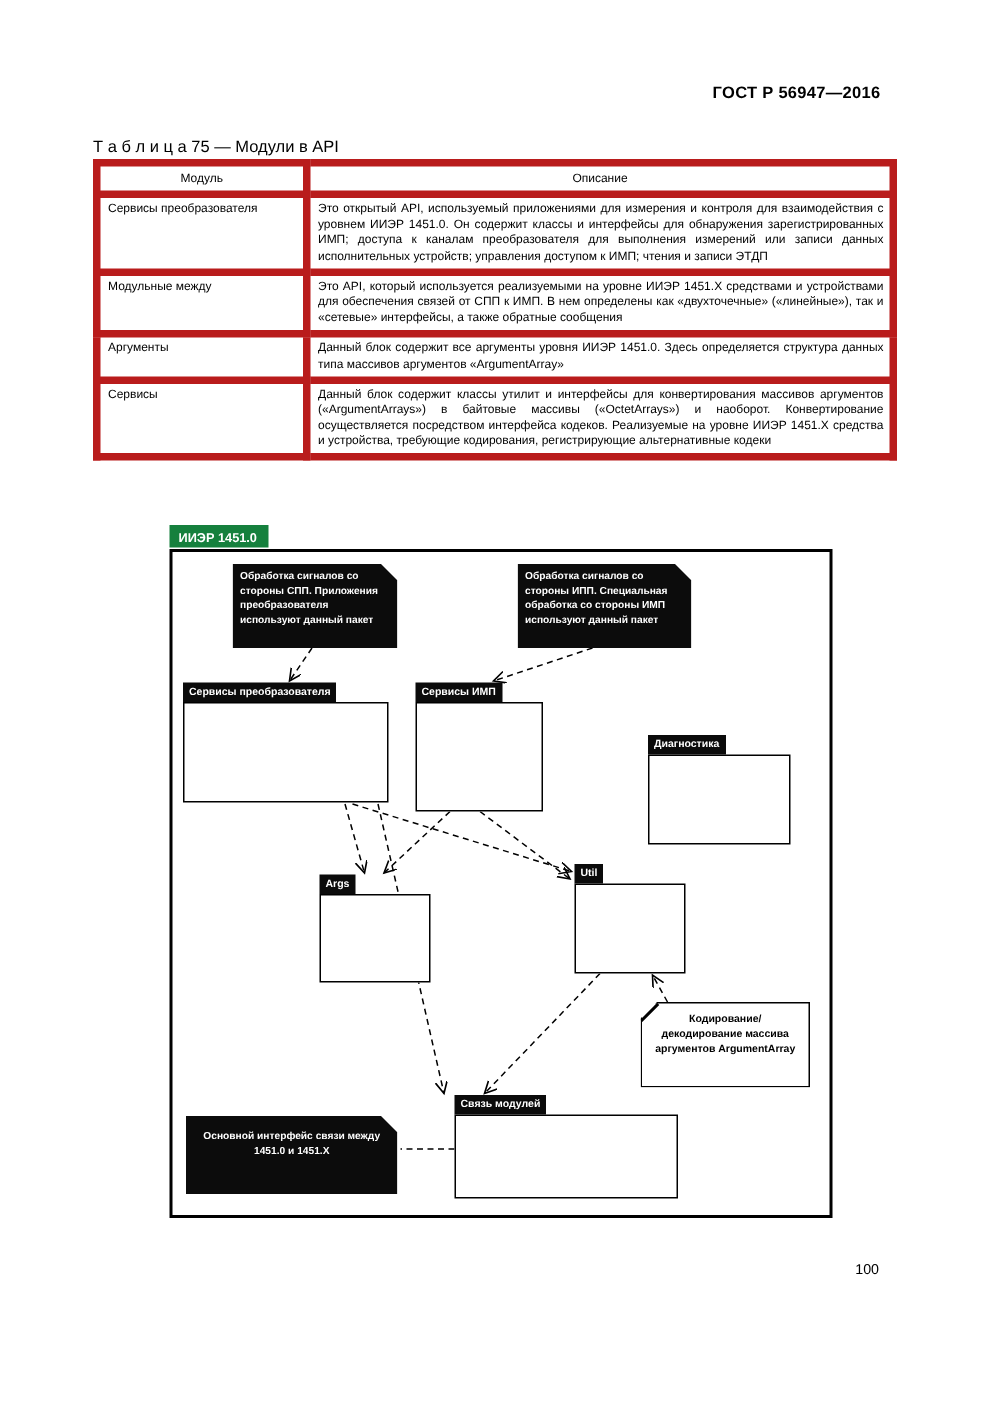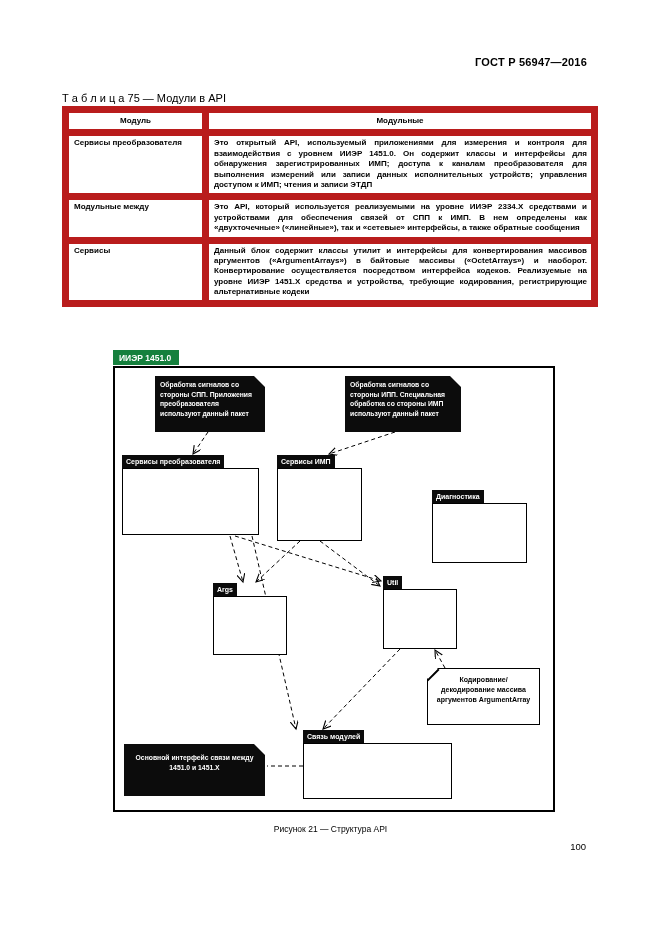--- a/index.html
+++ b/index.html
@@ -4,21 +4,21 @@
 <style>
   * { margin:0; padding:0; box-sizing:border-box; }
   html,body { background:#ffffff; }
   .page {
     position:relative; width:650px; height:935px; background:#fff;
     font-family:"Liberation Sans", sans-serif; color:#000; overflow:hidden;
   }
   .doc-header { position:absolute; top:56px; right:63px; font-size:11px; font-weight:bold; letter-spacing:.2px; }
   .table-caption { position:absolute; top:92px; left:62px; font-size:11px; }
   table.modules { position:absolute; top:106px; left:62px; width:536px; border-collapse:collapse; font-size:8px; }
-  table.modules th, table.modules td { border:7px solid #b91c1c; vertical-align:top; padding:2px 4px 3px 5px; line-height:1.3; font-weight:bold; }
+  table.modules th, table.modules td { border:5px solid #b91c1c; vertical-align:top; padding:2px 4px 3px 5px; line-height:1.3; font-weight:normal; }
   table.modules th { text-align:center; padding:3px 4px; }
   .col-module { width:140px; }
   td.desc { text-align:justify; }
 
   
   .diagram { position:absolute; left:113px; top:350px; width:443px; height:463px; font-family:"Liberation Sans", sans-serif; }
   .frame-tab { position:absolute; left:0; top:0; background:#15803d; color:#fff; font-size:8.5px; font-weight:bold; padding:2.5px 8px 2.5px 6px; line-height:1.2; }
   .frame { position:absolute; left:0; top:16px; width:442px; height:446px; border:2px solid #000; background:#fff; }
   .dep-svg { position:absolute; left:0; top:0; width:443px; height:463px; }
 
@@ -42,29 +42,33 @@
 <div class="page">
 
   <div class="doc-header">ГОСТ Р 56947—2016</div>
 
   <div class="table-caption">Т а б л и ц а  75 — Модули в API</div>
 
   <table class="modules">
     <tbody>
         <tr>
       <th class="col-module">Модуль</th>
-      <th>Модульные</th>
+      <th>Описание</th>
     </tr>
     <tr>
       <td>Сервисы преобразователя</td>
       <td class="desc">Это открытый API, используемый приложениями для измерения и контроля для взаимодействия с уровнем ИИЭР 1451.0. Он содержит классы и интерфейсы для обнаружения зарегистрированных ИМП; доступа к каналам преобразователя для выполнения измерений или записи данных исполнительных устройств; управления доступом к ИМП; чтения и записи ЭТДП</td>
     </tr>
     <tr>
       <td>Модульные между</td>
-      <td class="desc">Это API, который используется реализуемыми на уровне ИИЭР 2334.X средствами и устройствами для обеспечения связей от СПП к ИМП. В нем определены как «двухточечные» («линейные»), так и «сетевые» интерфейсы, а также обратные сообщения</td>
+      <td class="desc">Это API, который используется реализуемыми на уровне ИИЭР 1451.X средствами и устройствами для обеспечения связей от СПП к ИМП. В нем определены как «двухточечные» («линейные»), так и «сетевые» интерфейсы, а также обратные сообщения</td>
+    </tr>
+    <tr>
+      <td>Аргументы</td>
+      <td class="desc">Данный блок содержит все аргументы уровня ИИЭР 1451.0. Здесь определяется структура данных типа массивов аргументов «ArgumentArray»</td>
     </tr>
     <tr>
       <td>Сервисы</td>
       <td class="desc">Данный блок содержит классы утилит и интерфейсы для конвертирования массивов аргументов («ArgumentArrays») в байтовые массивы («OctetArrays») и наоборот. Конвертирование осуществляется посредством интерфейса кодеков. Реализуемые на уровне ИИЭР 1451.X средства и устройства, требующие кодирования, регистрирующие альтернативные кодеки</td>
     </tr>
   </tbody>
     </table>
 
   <div class="diagram">
 
@@ -132,17 +136,16 @@
       <span class="foldline"></span>
       <span>Кодирование/ декодирование массива аргументов ArgumentArray</span>
     </div>
 
     <div class="note note-dark" style="left:11px; top:394px; width:141px; min-height:52px; text-align:center; padding-top:9px;">
       <span>Основной интерфейс связи между 1451.0 и 1451.X</span>
     </div>
 
   </div>
 
-  <div class="figure-caption">Рисунок 21 — Структура API</div>
 
   <div class="page-number">100</div>
 
 </div>
 
 </body></html>

